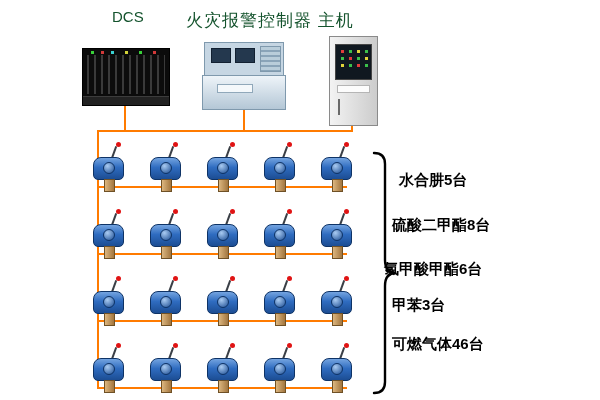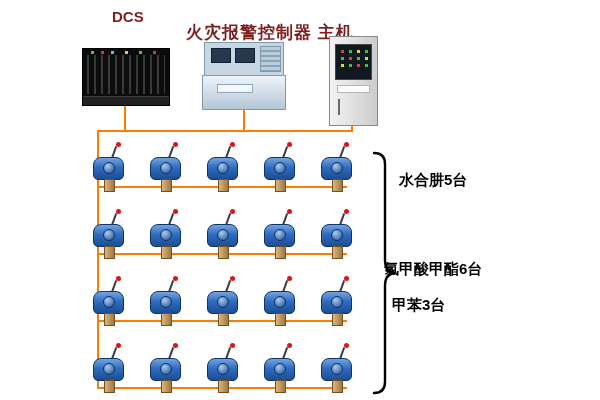--- a/index.html
+++ b/index.html
@@ -4,23 +4,23 @@
 <style>
   html,body{margin:0;padding:0;}
   body{
     width:600px;height:400px;
     font-family:"Liberation Sans","DejaVu Sans",sans-serif;
     background:#ffffff;
   }
   #canvas{position:relative;width:600px;height:400px;background:#fff;overflow:hidden;}
 
   
-  .hdr{position:absolute;color:#7f1d1d;font-weight:700;white-space:nowrap;}
+  .hdr{position:absolute;color:#14532d;font-weight:400;white-space:nowrap;}
   #dcs-label{left:112px;top:8px;font-size:15px;}
-  #main-title{left:186px;top:21px;font-size:17px;letter-spacing:1px;}
+  #main-title{left:186px;top:9px;font-size:17px;letter-spacing:1px;}
 
   
   .line{position:absolute;background:var(--line,#ff7b00);z-index:1;}
 
   
   .dcs{position:absolute;left:82px;top:48px;width:86px;height:56px;background:#0b0b0b;border:1px solid #000;z-index:2;}
   .dcs-slats{position:absolute;left:4px;top:6px;right:4px;bottom:11px;
     background:repeating-linear-gradient(90deg,#3a3a3a 0 2px,#0c0c0c 2px 7px);}
   .dcs-leds{position:absolute;left:8px;top:2px;width:3px;height:3px;background:#39d239;
     box-shadow:10px 0 0 #d23939,20px 0 0 #39d2d2,34px 0 0 #d2d239,48px 0 0 #39d239,62px 0 0 #d23939;}
@@ -234,16 +234,18 @@
         <i class="det-body"></i>
         <i class="det-base"></i>
       </div>
     </div>
 
   <svg id="bracket" width="32" height="246" viewBox="0 0 32 246">
     <path d="M 6 3 Q 17 3 17 14 L 17 110 Q 17 123 28 123 Q 17 123 17 136 L 17 232 Q 17 243 6 243" fill="none" stroke="#000" stroke-width="2.4" stroke-linecap="round"></path>
   </svg>
 
   <div class="legend-label" id="legend-1">水合肼5台</div>
+  <div class="legend-label" id="legend-2">硫酸二甲酯8台</div>
   <div class="legend-label" id="legend-3">氯甲酸甲酯6台</div>
   <div class="legend-label" id="legend-4">甲苯3台</div>
+  <div class="legend-label" id="legend-5">可燃气体46台</div>
 
 </div>
 
 </body></html>

